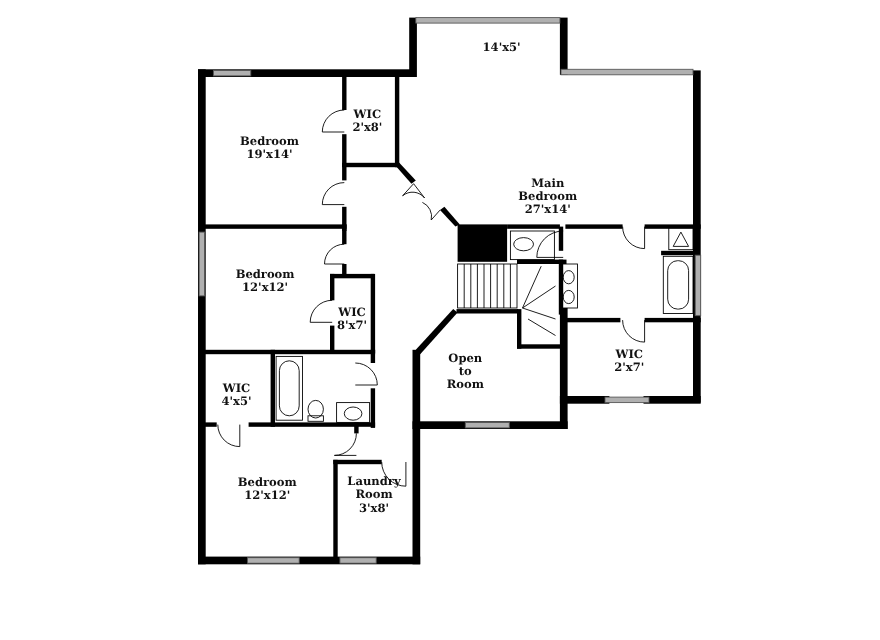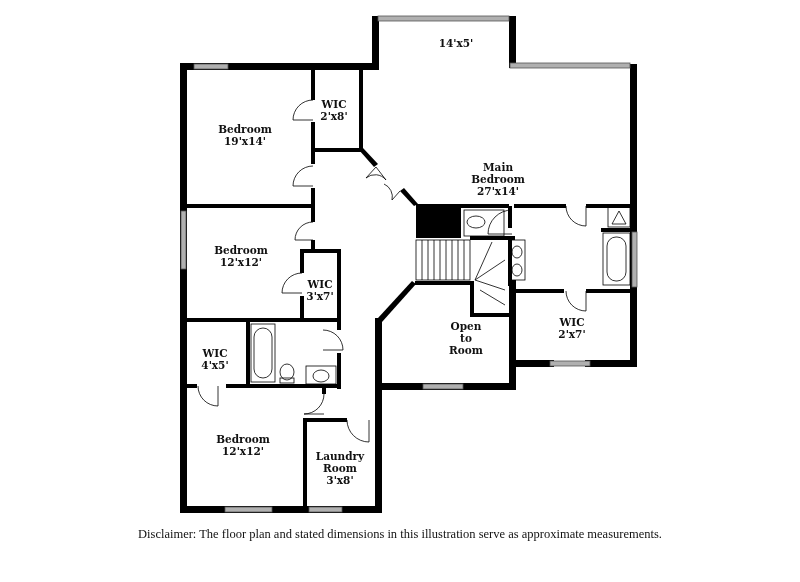--- a/index.html
+++ b/index.html
@@ -174,40 +174,39 @@
 <div class="room-label" style="left:334px; top:98px;">
   <span class="dim">WIC</span>
   <span class="dim">2'x8'</span>
 </div>
 <div class="room-label" style="left:241px; top:244px;">
   <span class="dim">Bedroom</span>
   <span class="dim">12'x12'</span>
 </div>
 <div class="room-label" style="left:320px; top:278px;">
   <span class="dim">WIC</span>
-  <span class="dim">3'x7'</span>
+  <span class="dim">8'x7'</span>
 </div>
 <div class="room-label" style="left:215px; top:347px;">
   <span class="dim">WIC</span>
   <span class="dim">4'x5'</span>
 </div>
 <div class="room-label" style="left:243px; top:433px;">
   <span class="dim">Bedroom</span>
   <span class="dim">12'x12'</span>
 </div>
-<div class="room-label" style="left:340px; top:450px;">
+<div class="room-label" style="left:340px; top:432px;">
   <span class="dim">Laundry</span>
   <span class="dim">Room</span>
   <span class="dim">3'x8'</span>
 </div>
-<div class="room-label" style="left:466px; top:320px;text-align:center;">
+<div class="room-label" style="left:423px; top:320px;text-align:center;">
   <span class="dim">Open</span>
   <span class="dim">to</span>
   <span class="dim">Room</span>
 </div>
 <div class="room-label" style="left:572px; top:316px;">
   <span class="dim">WIC</span>
   <span class="dim">2'x7'</span>
 </div>
 
 <div class="disclaimer">
-  <div>Disclaimer: The floor plan and stated dimensions in this illustration serve as approximate measurements.</div>
 </div>
 
 </body></html>

